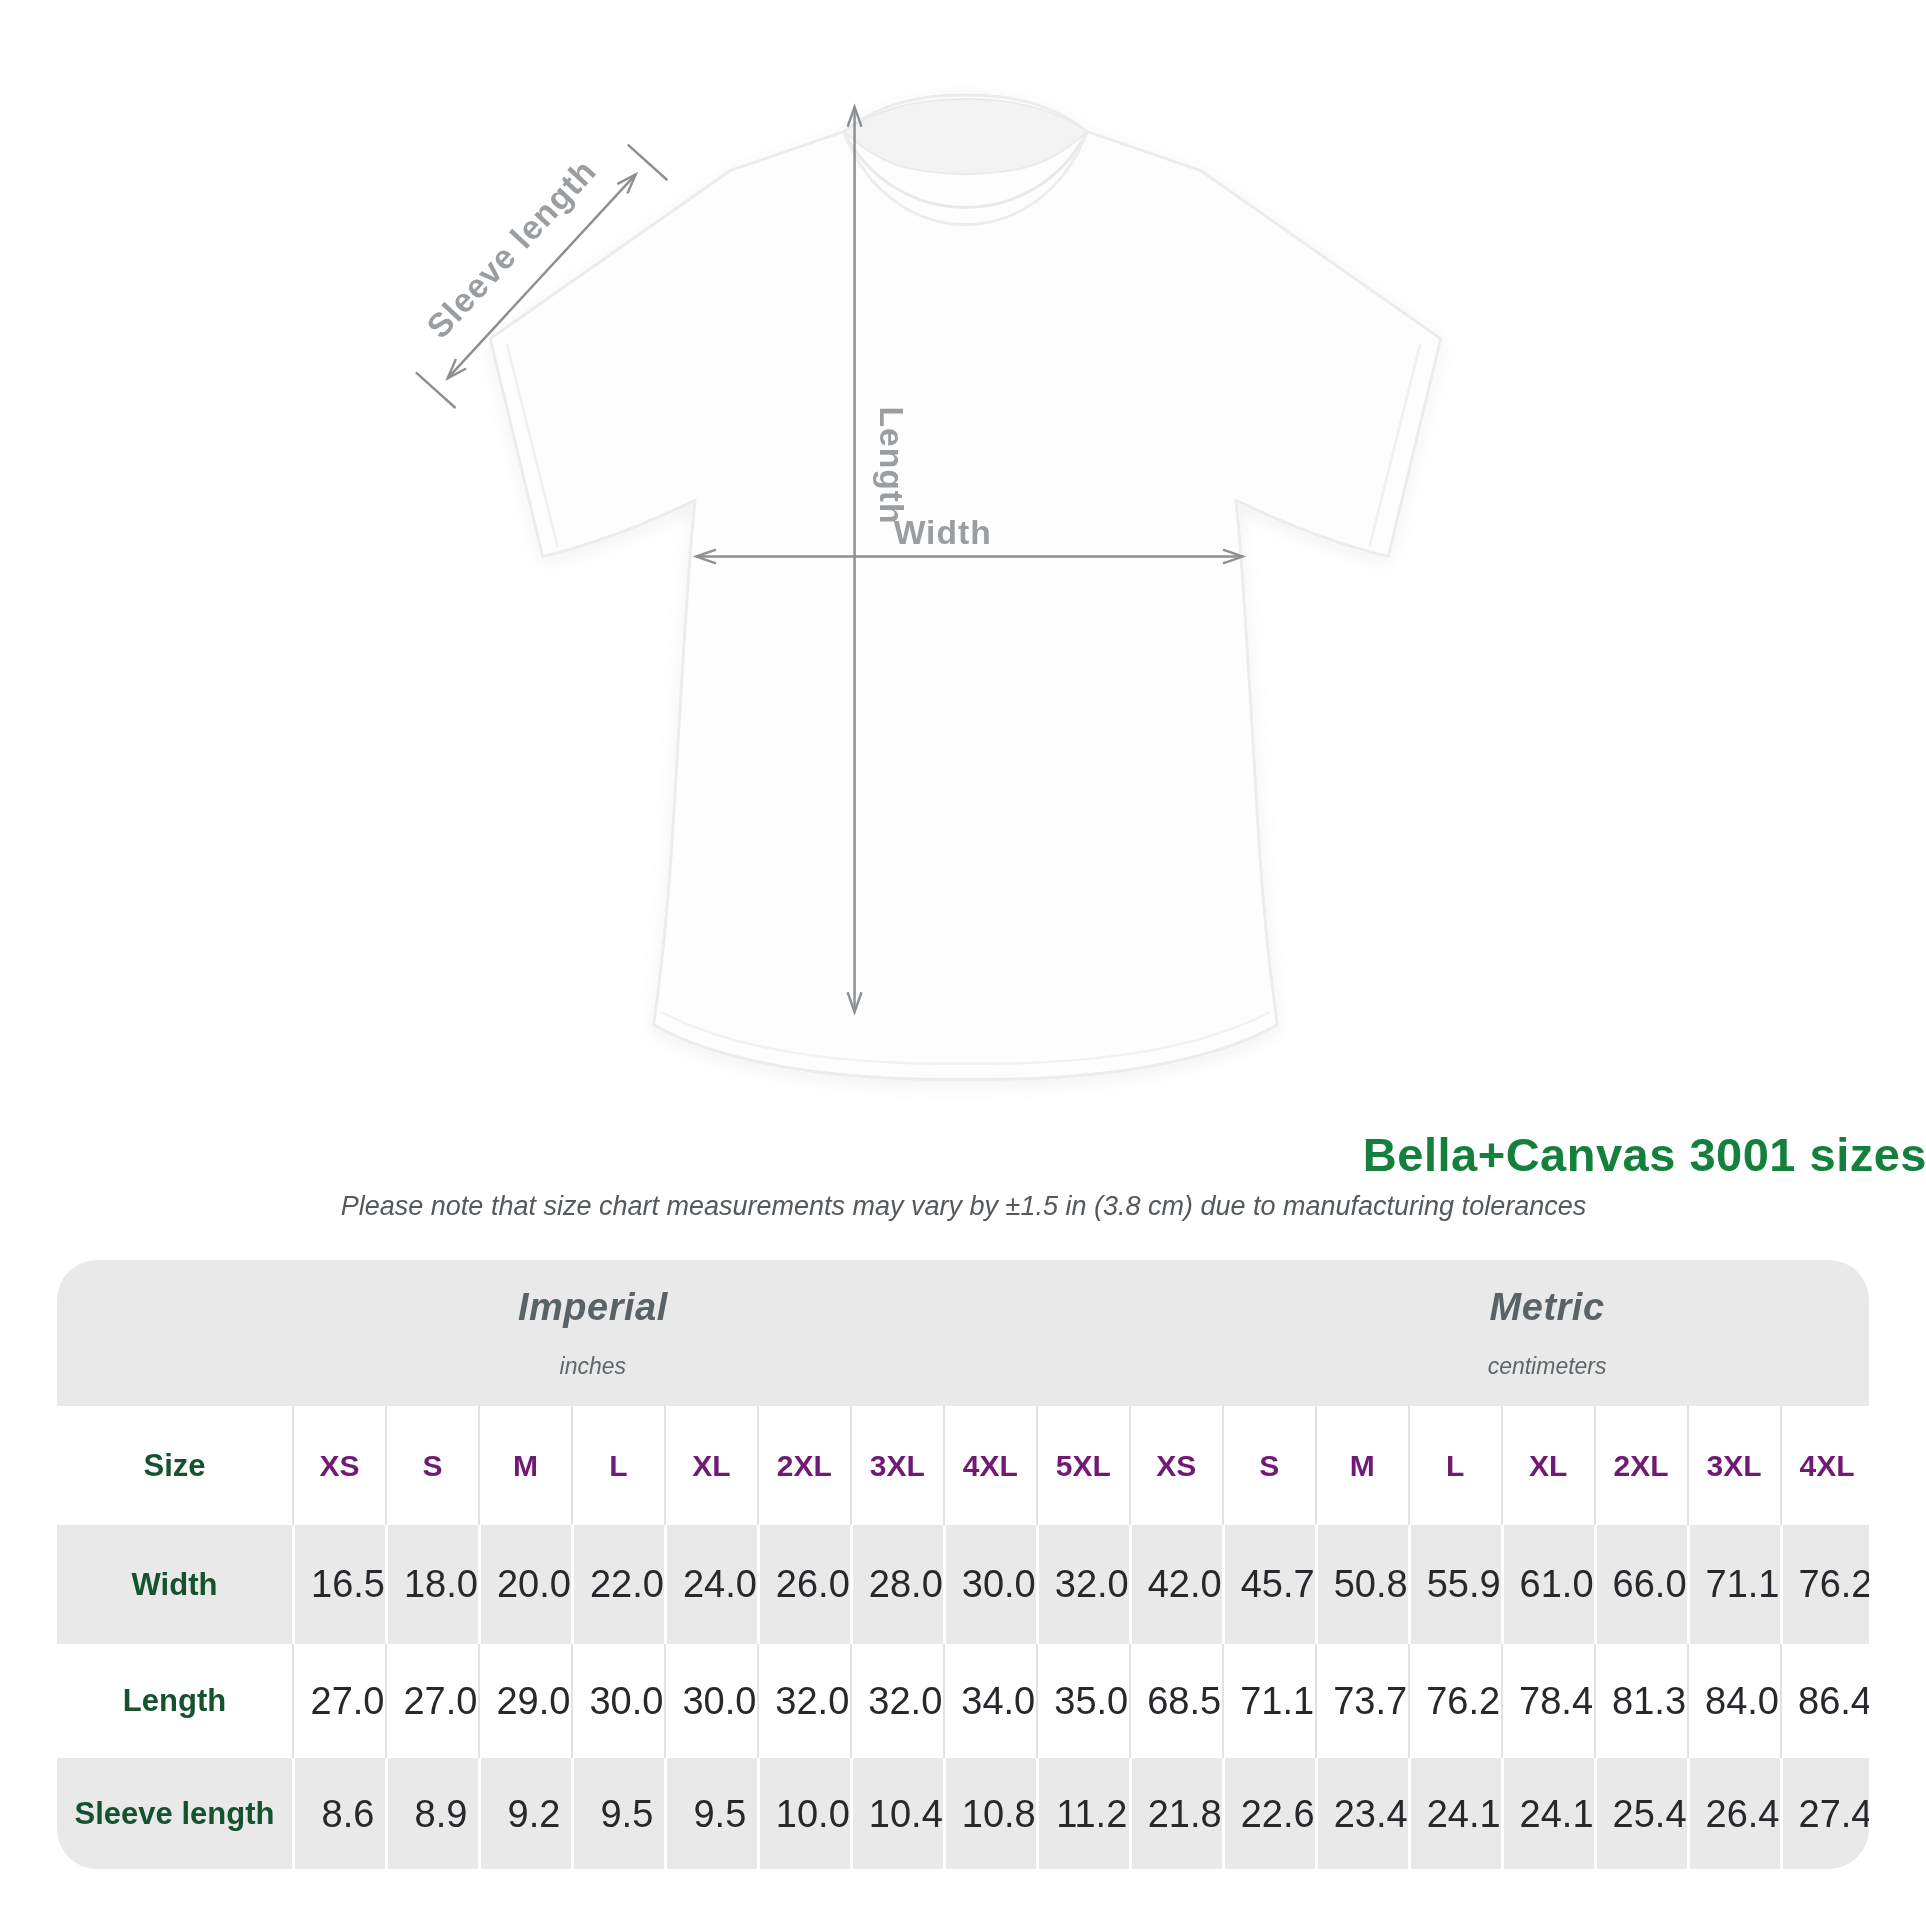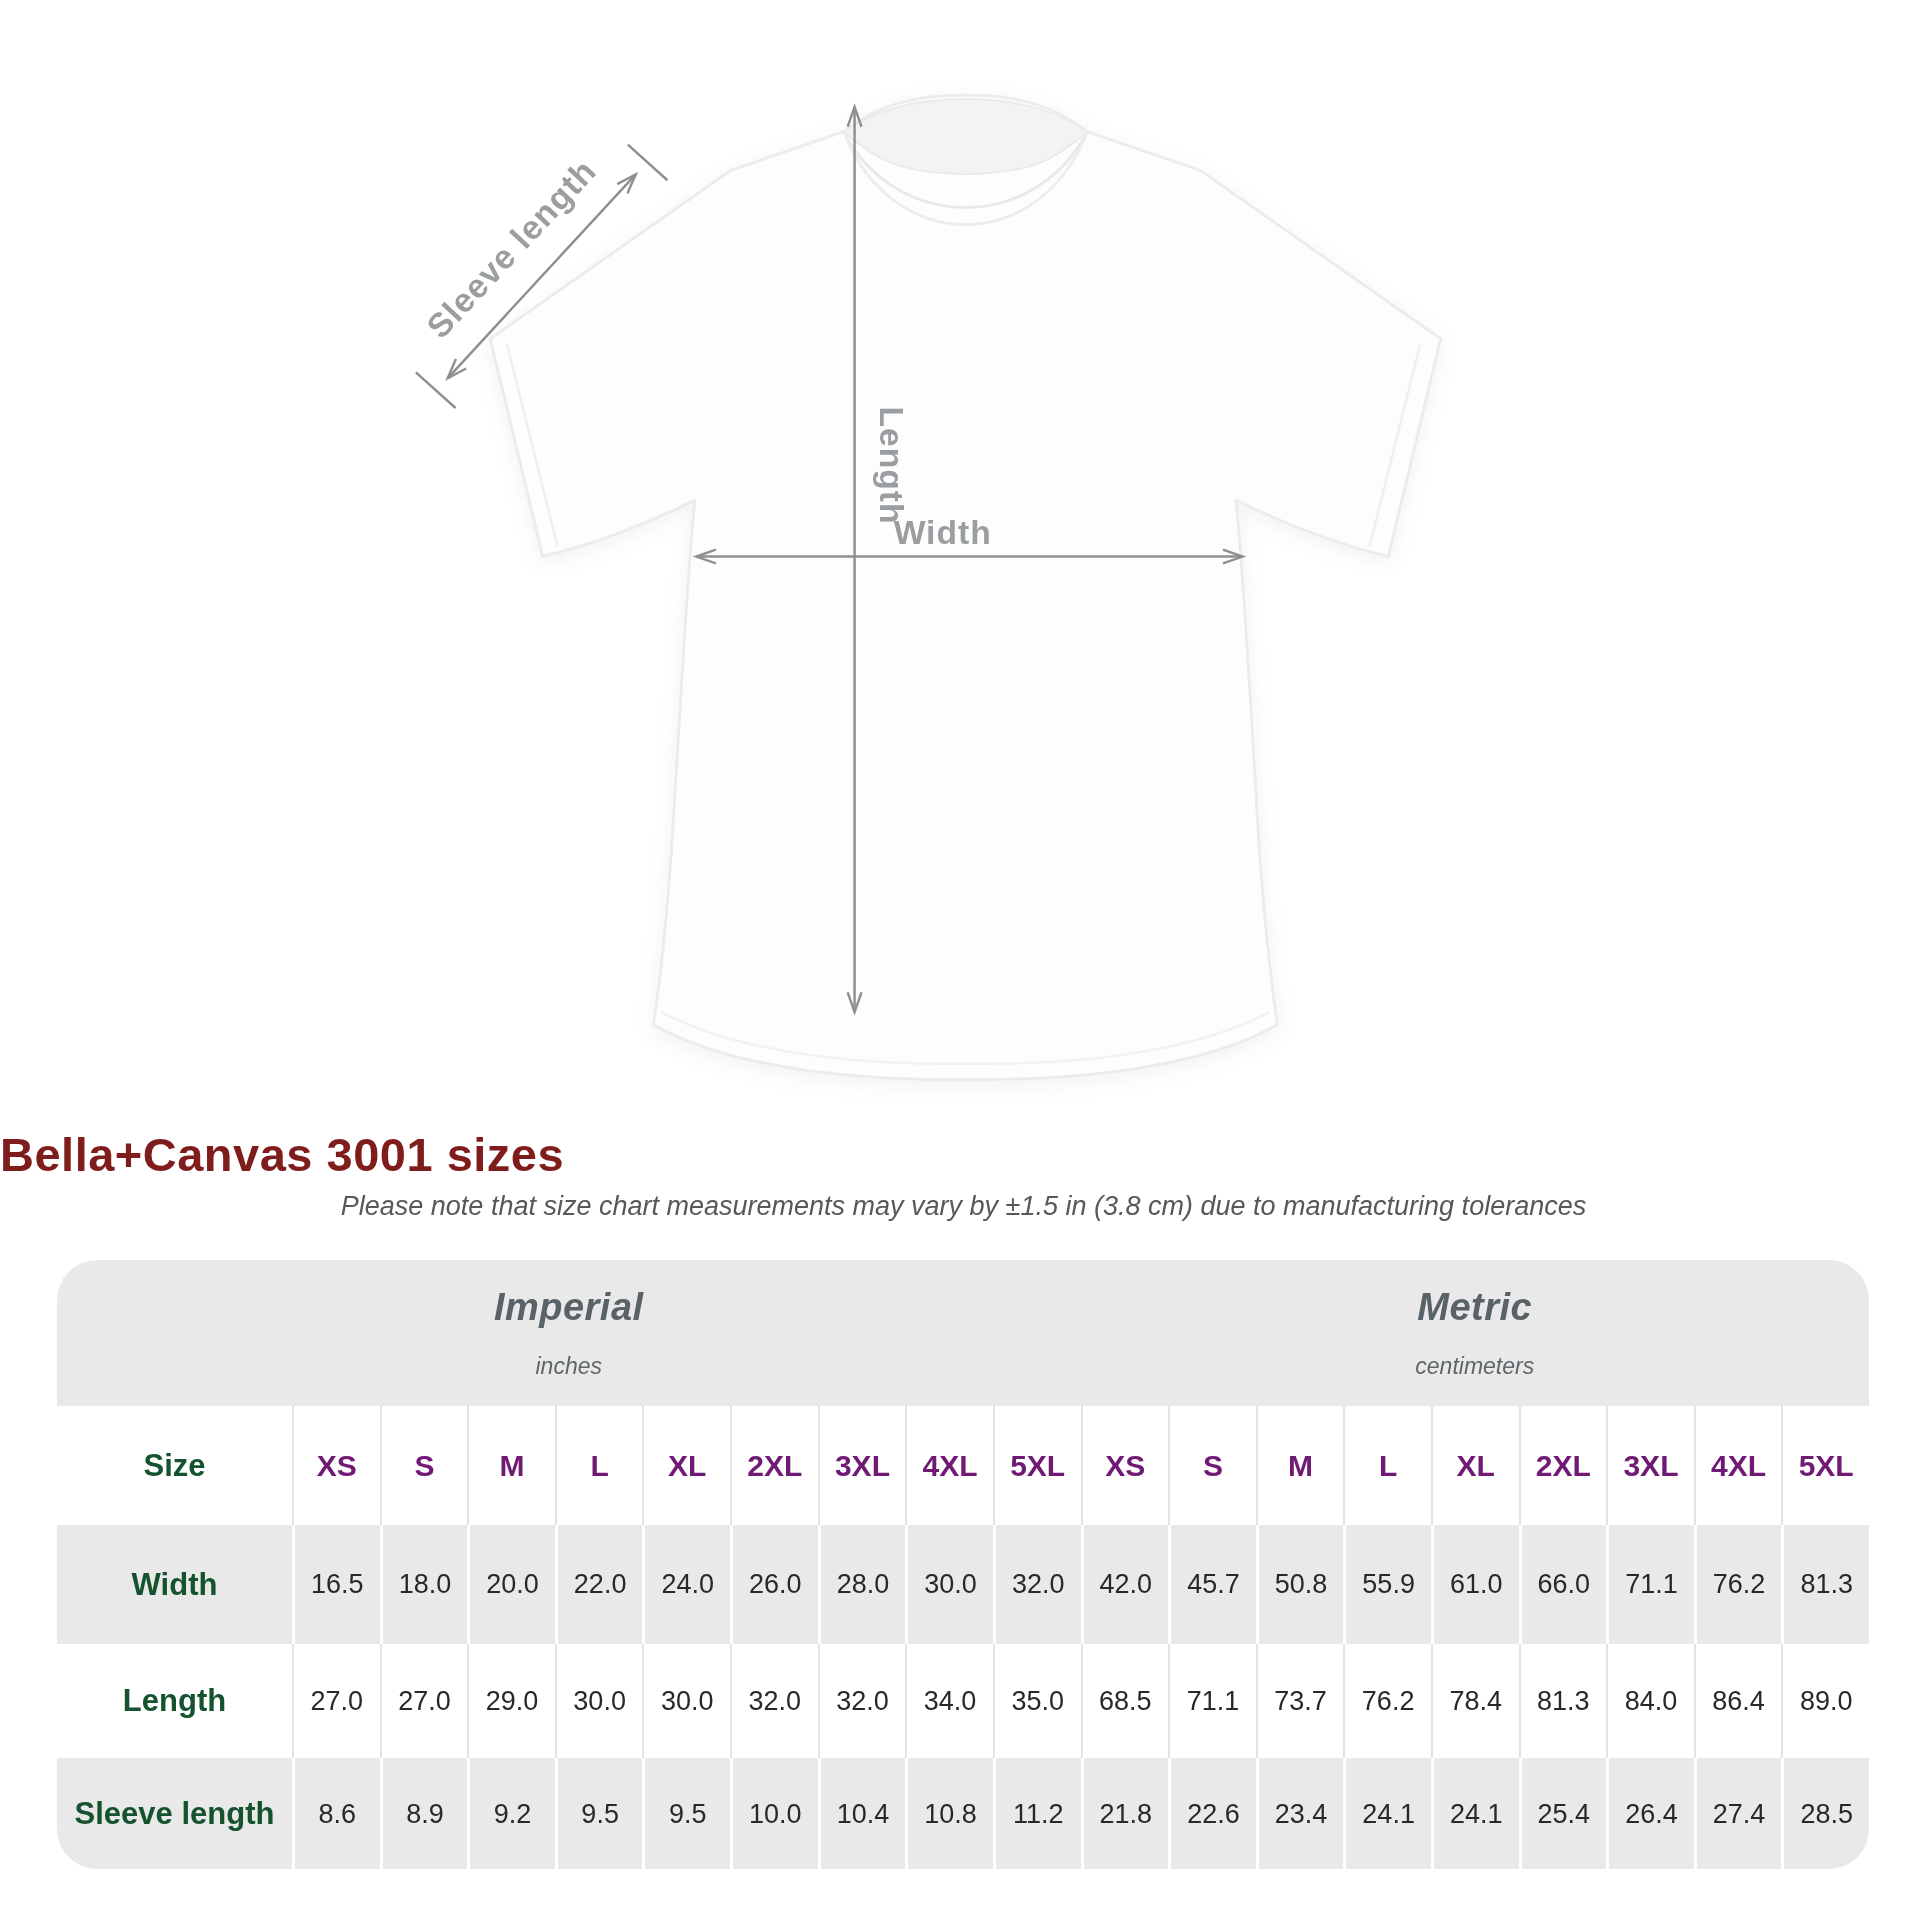--- a/index.html
+++ b/index.html
@@ -10,22 +10,22 @@
   }
   .page { position: relative; width: 1927px; height: 1927px; overflow: hidden; }
 
   
   .diagram { position: absolute; left: 0; top: 0; width: 1927px; height: 1119px; }
   .diagram svg { display: block; }
 
   
   .title {
     position: absolute; top: 1127px; left: 0; width: 100%;
-    text-align: left;
-    font-size: 47px; font-weight: bold; color: #7f1d1d;
+    text-align: right;
+    font-size: 47px; font-weight: bold; color: #15803d;
     letter-spacing: 0.5px;
   }
   .subtitle {
     position: absolute; top: 1191px; left: 0; width: 100%;
     text-align: center;
     font-size: 27px; font-style: italic; color: #55595c;
   }
 
   
   .size-table {
@@ -42,21 +42,21 @@
   .gname { font-size: 38px; font-weight: bold; font-style: italic; color: #596266; letter-spacing: 0.5px; }
   .gunit { font-size: 23px; font-style: italic; color: #5f676a; }
 
   .white { background: #ffffff; border-left: 2px solid #e2e2e2; }
   .white.first { border-left: none; }
   .gray { background: #e9e9e9; border-left: 3px solid #ffffff; }
   .gray.first { border-left: none; }
 
   .rowlab { font-size: 31px; font-weight: bold; color: #14532d; text-align: right; }
   .sizelab { font-size: 30px; font-weight: bold; color: #701a75; }
-  .val { font-size: 27px; font-weight: normal; color: #26282b; }
+  .val { font-size: 38px; font-weight: normal; color: #26282b; padding-left: 16px; }
 </style>
 </head>
 <body>
 
 <div class="page">
 
   <div class="diagram">
     <svg width="1927" height="1119" viewBox="0 0 1946 1130">
       <defs>
         <marker id="arrowhead" markerUnits="userSpaceOnUse" markerWidth="28" markerHeight="28" refX="24" refY="13" orient="auto-start-reverse">

